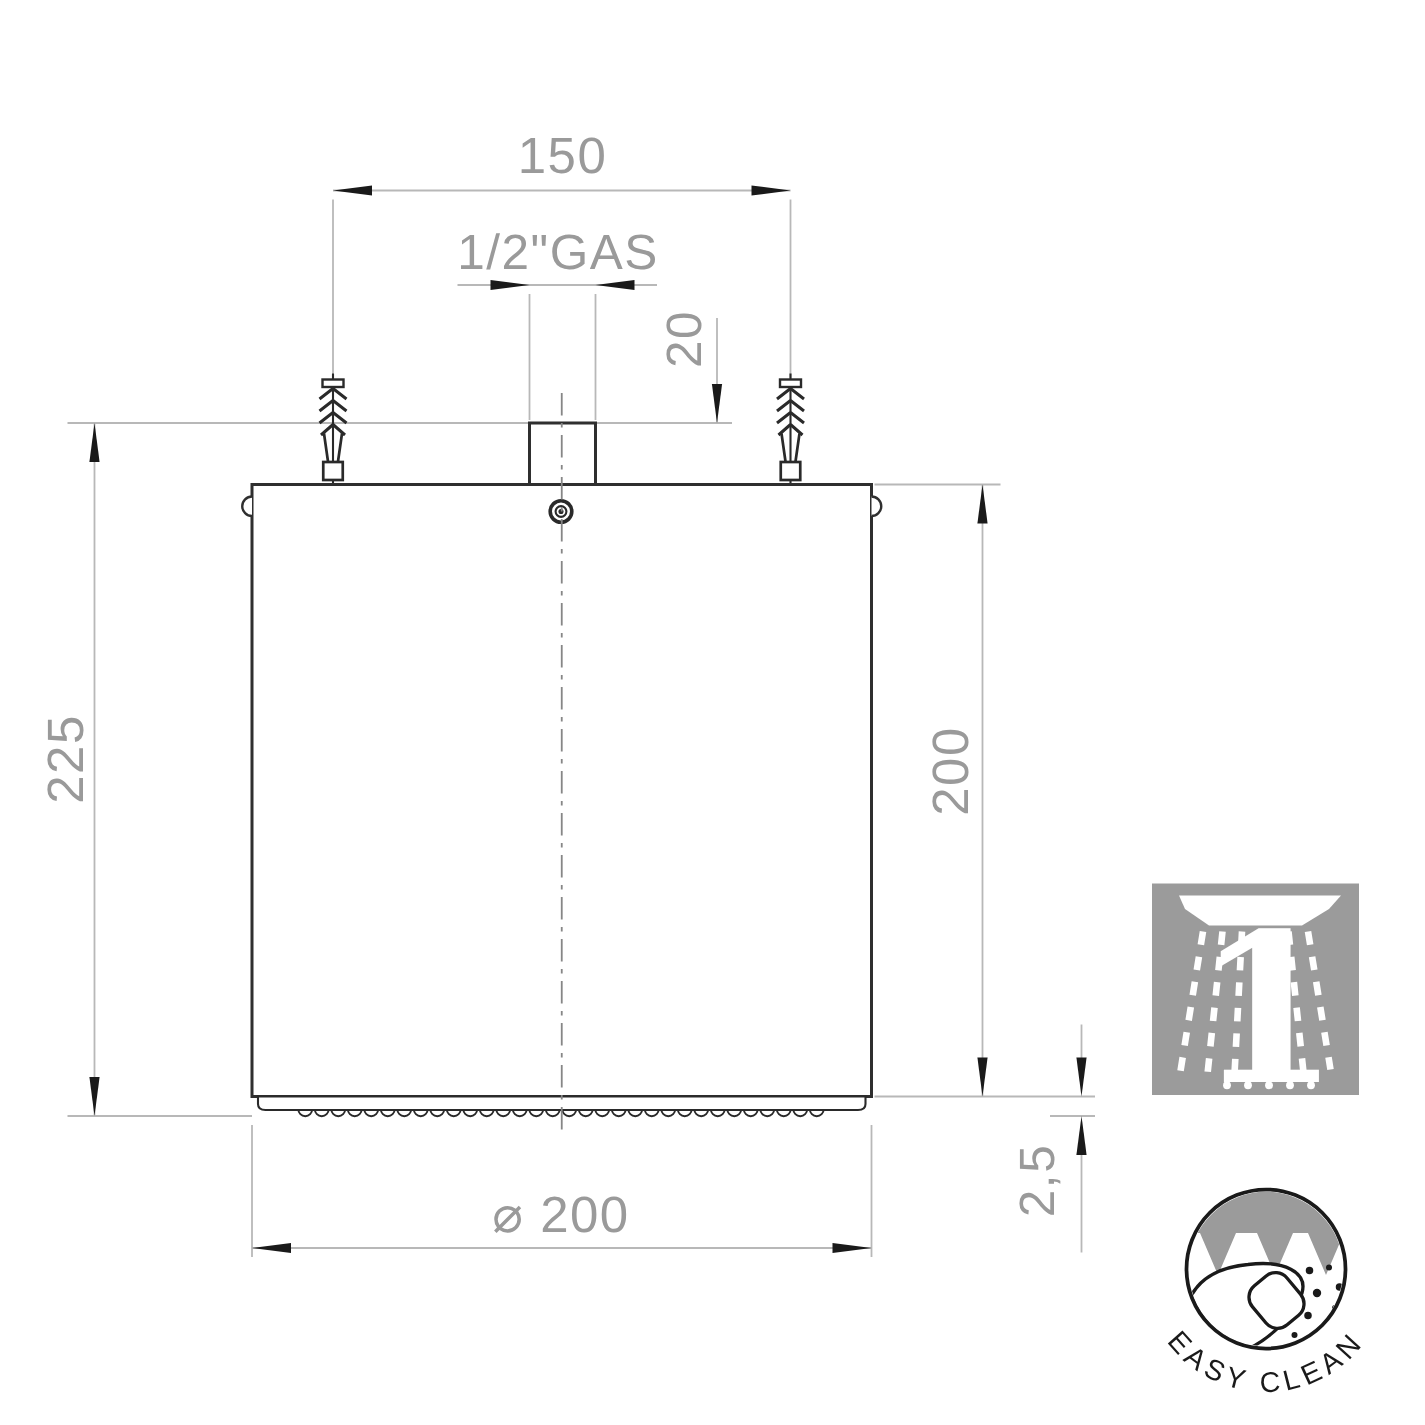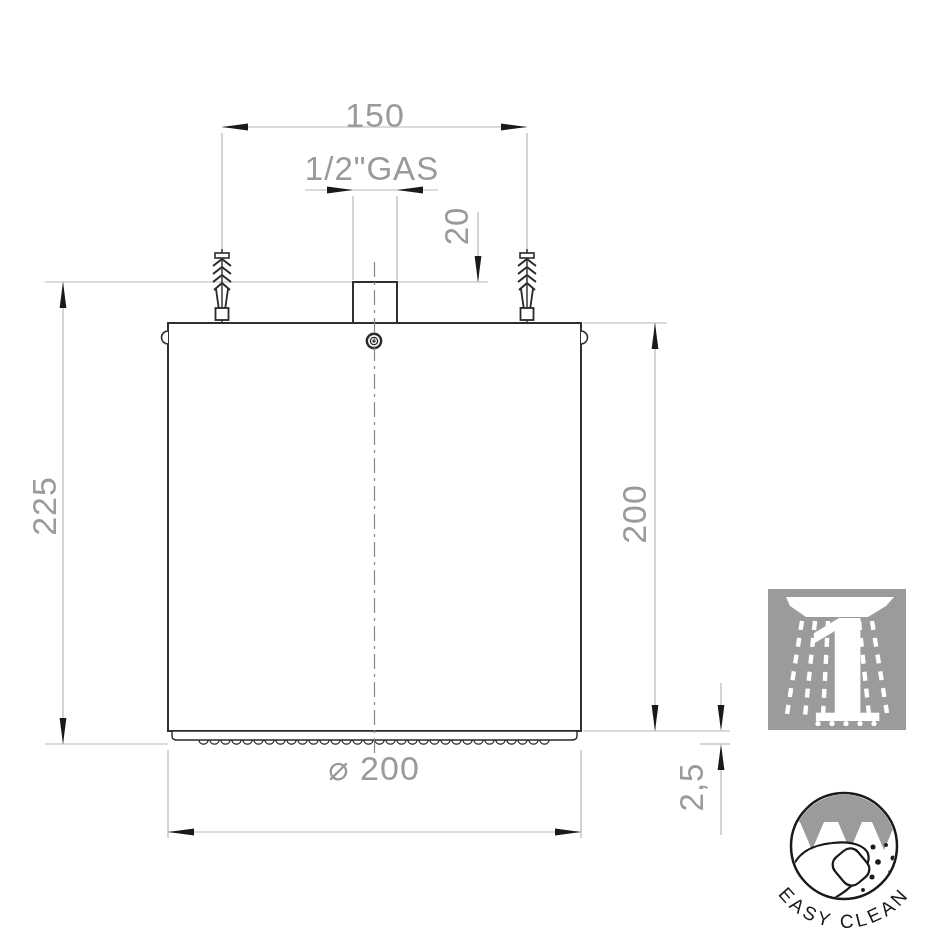--- a/index.html
+++ b/index.html
@@ -189,21 +189,21 @@
           <circle cx="883" cy="884" r="2"></circle>
             <circle cx="863" cy="890" r="2"></circle>
         </g>
       </g>
       <text font-size="19" letter-spacing="3.5" fill="#1a1a1a" font-family="Liberation Sans, DejaVu Sans, sans-serif" text-anchor="middle">
         <textPath href="#ecArc" startOffset="50%">EASY CLEAN</textPath>
       </text>
     </g>
   </svg>
 
-  <div class="dim" style="left:375px;top:115px">150</div>
+  <div class="dim" style="left:375px;top:104px">150</div>
   <div class="dim small" style="left:372px;top:168px">1/2"GAS</div>
   <div class="dim small rot" style="left:456px;top:226px">20</div>
   <div class="dim rot" style="left:44px;top:506px">225</div>
   <div class="dim rot" style="left:634px;top:514px">200</div>
   <div class="dim small rot" style="left:691px;top:787px">2,5</div>
-  <div class="dim" style="left:374px;top:768px">⌀ 200</div>
+  <div class="dim" style="left:374px;top:810px">⌀ 200</div>
 
 </div>
 
 </body></html>

